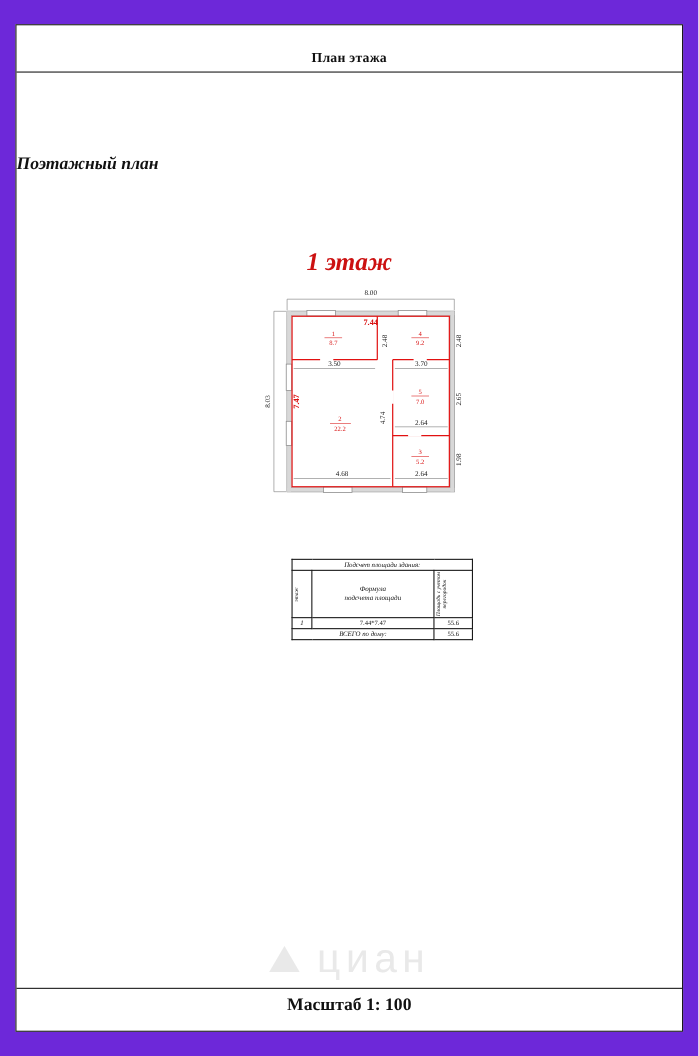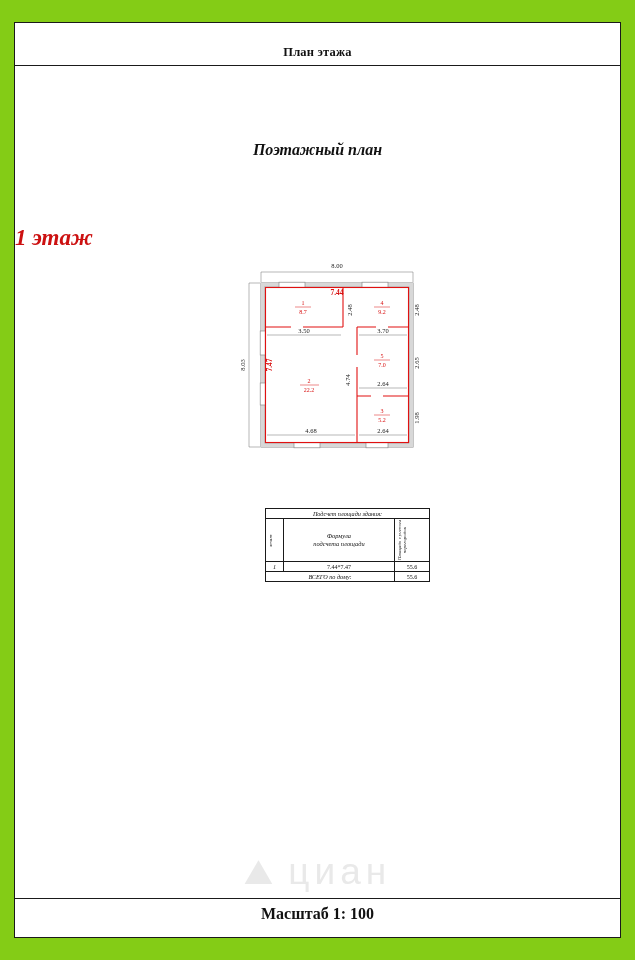--- a/index.html
+++ b/index.html
@@ -12,21 +12,21 @@
     height: 960px;
     font-family: "Liberation Serif", serif;
     position: relative;
     overflow: hidden;
   }
 
   #page {
     position: absolute;
     left: 0; top: 0;
     width: 635px; height: 960px;
-    background: #84cc16;
+    background: #6d28d9;
   }
 
   
   .doc-frame {
     position: absolute;
     left: 14px;
     top: 22px;
     width: 607px;
     height: 916px;
     border: 1px solid #1a1a1a;
@@ -74,34 +74,34 @@
     font-weight: bold;
     color: #111;
   }
 
   
   .subtitle {
     position: absolute;
     left: 0;
     top: 118px;
     width: 100%;
-    text-align: center;
+    text-align: left;
     font-size: 16px;
     font-style: italic;
     font-weight: bold;
     color: #111;
   }
 
   
   .floor-caption {
     position: absolute;
     left: 0;
     top: 202px;
     width: 100%;
-    text-align: left;
+    text-align: center;
     font-size: 23px;
     font-weight: bold;
     font-style: italic;
     color: #cc1111;
     font-family: "Liberation Serif", serif;
   }
 
   
   .plan-wrap {
     position: absolute;

